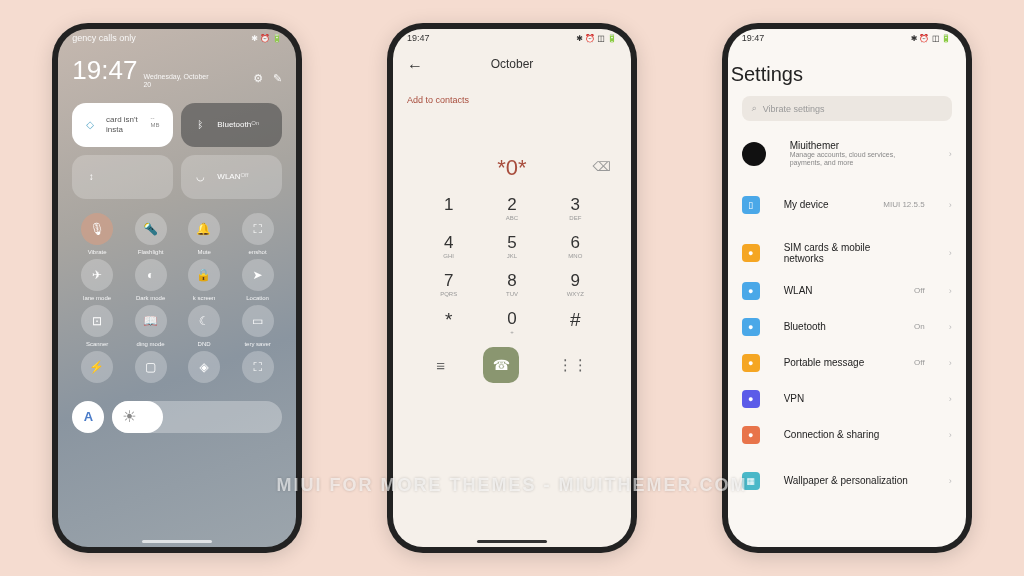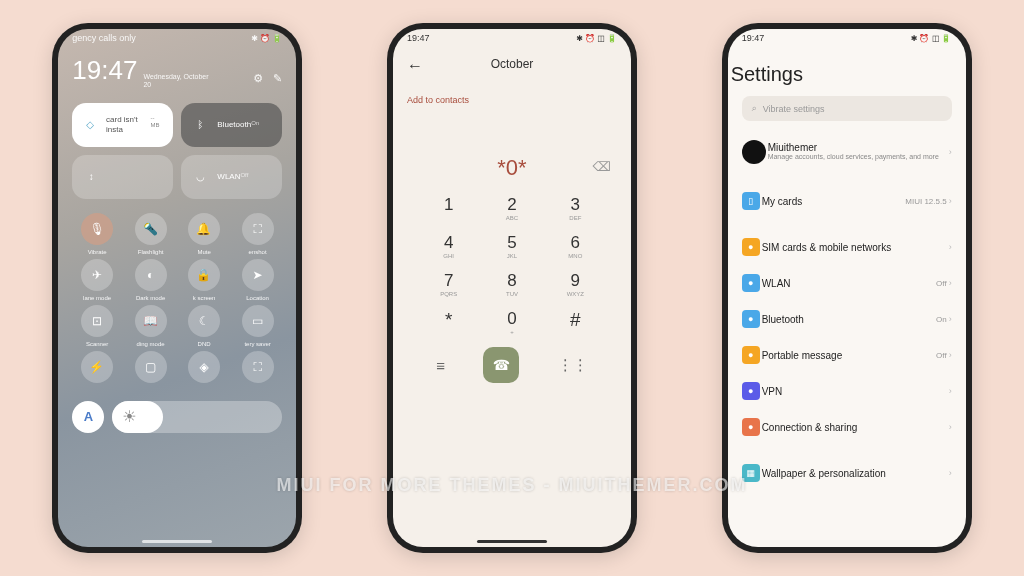--- a/index.html
+++ b/index.html
@@ -57,21 +57,21 @@
 .p2 .dial-actions { display: flex; justify-content: space-around; align-items: center; padding: 6px 24px; }
 .p2 .action-icon { font-size: 15px; color: #666; }
 .p2 .call-btn { width: 36px; height: 36px; background: #8a9670; border-radius: 10px; display: flex; align-items: center; justify-content: center; color: #fff; font-size: 14px; }
 .p2 .home-ind { background: #333; }
 
 
 .p3 .screen { background: #faf7f3; color: #222; }
 .p3 .statusbar { color: #333; }
 .p3 .settings-title { font-size: 20px; font-weight: 500; padding: 16px 3px 10px; }
 .p3 .search-box { margin: 0 14px 10px; background: #ece7e1; border-radius: 8px; padding: 7px 10px; font-size: 9px; color: #999; display: flex; align-items: center; gap: 6px; }
-.p3 .item { display: flex; align-items: center; padding: 9px 14px; gap: 2px; font-size: 10px; }
+.p3 .item { display: flex; align-items: center; padding: 9px 14px; gap: 24px; font-size: 10px; }
 .p3 .item-icon { width: 18px; height: 18px; border-radius: 4px; display: flex; align-items: center; justify-content: center; font-size: 9px; color: #fff; }
 .p3 .item-label { flex: 1; }
 .p3 .item-value { font-size: 8px; color: #999; }
 .p3 .chev { font-size: 9px; color: #bbb; }
 .p3 .avatar { width: 24px; height: 24px; background: #111; border-radius: 50%; flex-shrink: 0; }
 .p3 .acct-txt { flex: 1; }
 .p3 .acct-name { font-size: 10px; font-weight: 500; }
 .p3 .acct-sub { font-size: 7px; color: #888; line-height: 1.2; }
 .p3 .section-gap { height: 10px; }
 </style>
@@ -292,21 +292,21 @@
       <div class="avatar"></div>
       <div class="acct-txt">
         <div class="acct-name">Miuithemer</div>
         <div class="acct-sub">Manage accounts, cloud services, payments, and more</div>
       </div>
       <span class="chev">›</span>
     </div>
     <div class="section-gap"></div>
     <div class="item">
       <div class="item-icon" style="background:#4aa8e8">▯</div>
-      <span class="item-label">My cards</span>
+      <span class="item-label">My device</span>
       <span class="item-value">MIUI 12.5.5</span>
       <span class="chev">›</span>
     </div>
     <div class="section-gap"></div>
     <div id="settings-items">
         <div class="item">
           <div class="item-icon" style="background:#f5a623">●</div>
           <span class="item-label">SIM cards &amp; mobile networks</span>
           <span class="item-value"></span>
           <span class="chev">›</span>

